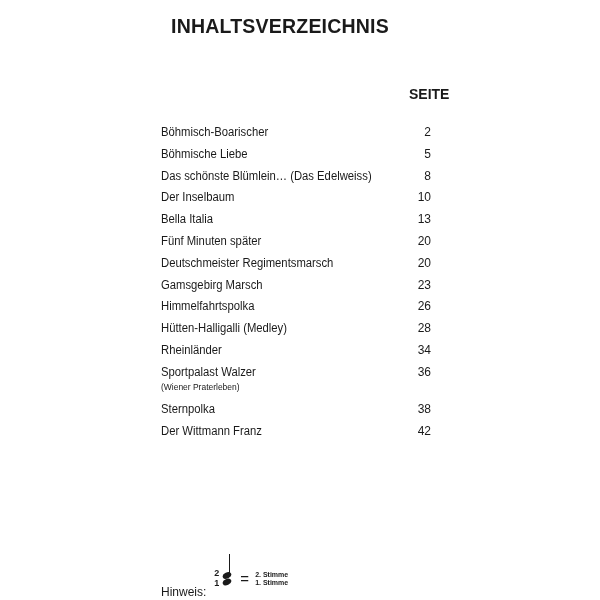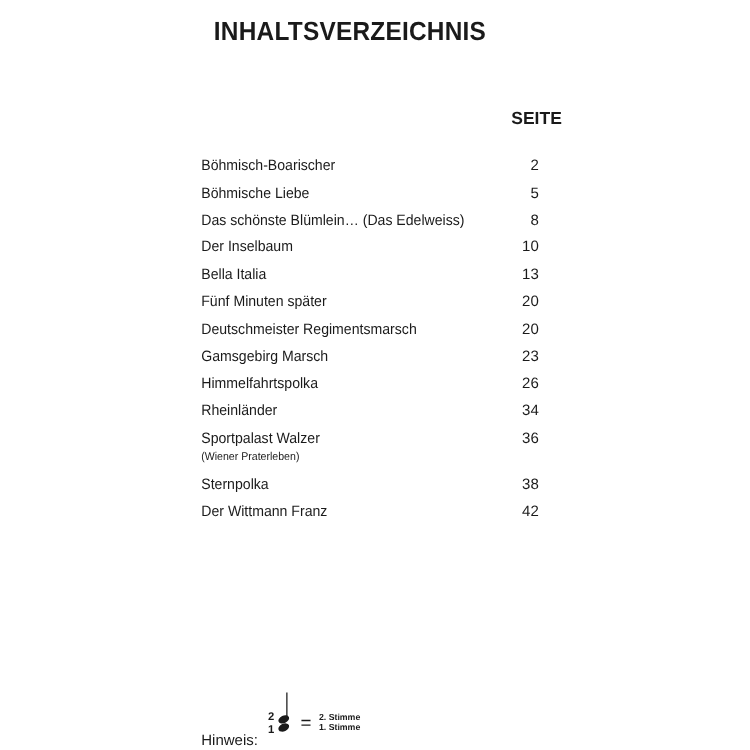--- a/index.html
+++ b/index.html
@@ -76,20 +76,24 @@
     </div>
   <div class="row">
       <span class="name">Gamsgebirg Marsch</span>
       <span class="page">23</span>
     </div>
   <div class="row">
       <span class="name">Himmelfahrtspolka</span>
       <span class="page">26</span>
     </div>
   <div class="row">
+      <span class="name">Hütten-Halligalli (Medley)</span>
+      <span class="page">28</span>
+    </div>
+  <div class="row">
       <span class="name">Rheinländer</span>
       <span class="page">34</span>
     </div>
   <div class="row tall">
     <span class="name">
       <span>Sportpalast Walzer</span>
       <span class="sub">(Wiener Praterleben)</span>
     </span>
     <span class="page">36</span>
   </div>

